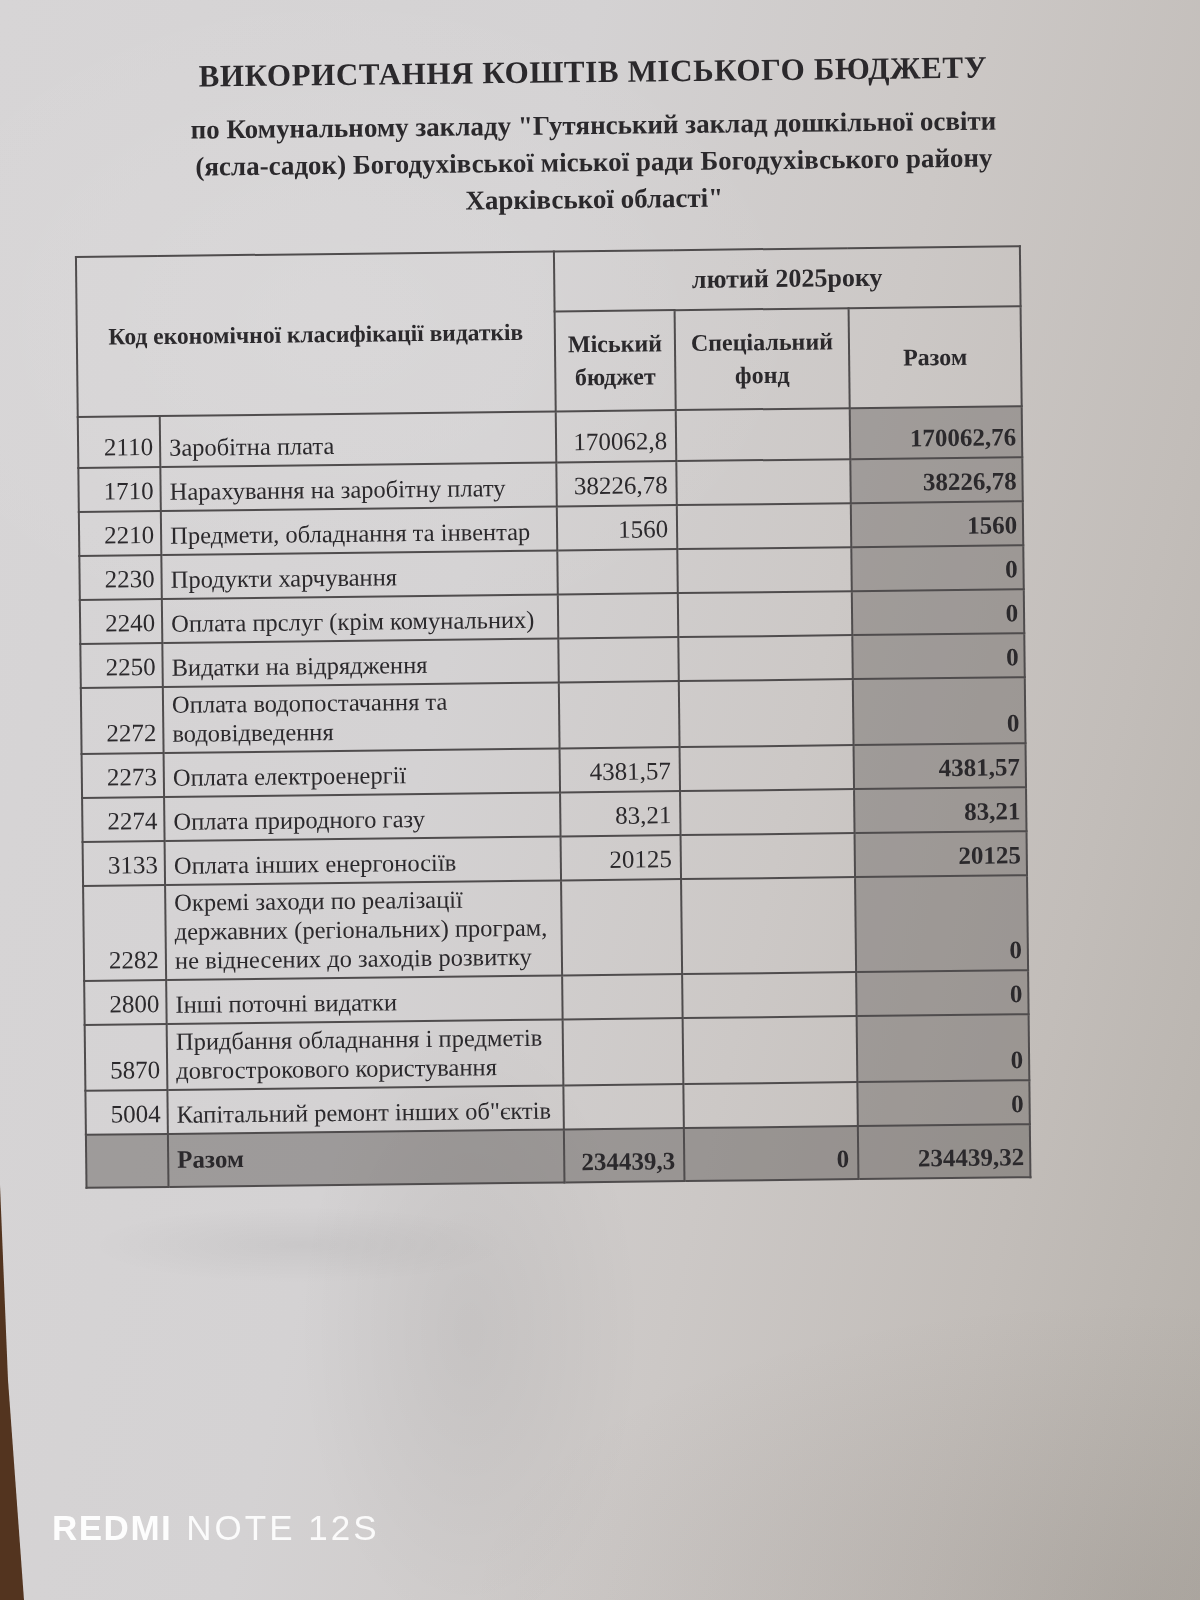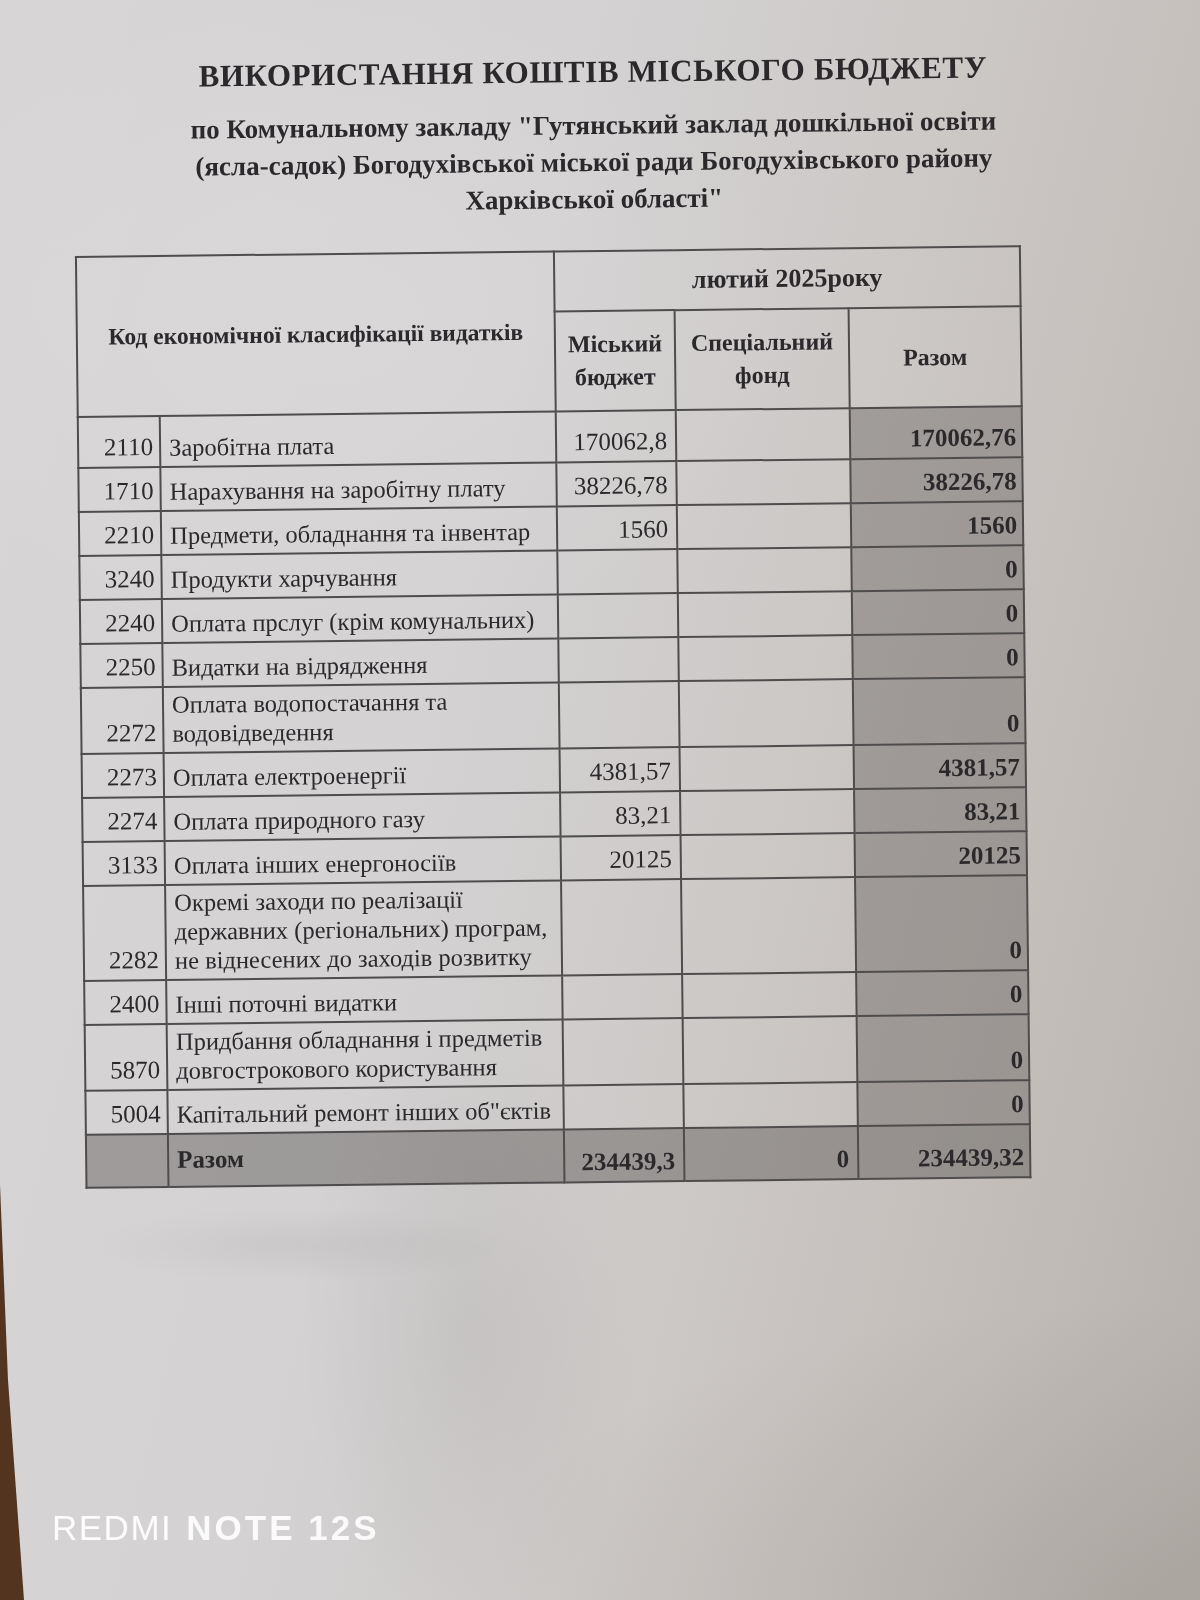--- a/index.html
+++ b/index.html
@@ -71,22 +71,22 @@
   }
   tr.grand td { background:rgba(92,86,84,0.45); font-weight:700; height:44px; }
   tr.grand td.name { vertical-align:middle; font-size:25px; }
   
   .watermark {
     position:absolute; left:52px; top:1508px;
     font-family:"Liberation Sans", sans-serif;
     font-size:35px; color:rgba(255,255,255,0.94);
     letter-spacing:1.5px;
   }
-  .watermark .brand { font-weight:400; margin-right:14px;margin-top:8px; }
-  .watermark .model { font-weight:700; letter-spacing:3px; opacity:0.96; }
+  .watermark .brand { font-weight:700; margin-right:14px;margin-top:8px; }
+  .watermark .model { font-weight:400; letter-spacing:3px; opacity:0.96; }
 </style>
 </head>
 <body>
 
 <div class="paper">
   <div class="sheet-content">
 
     <h1 class="title">ВИКОРИСТАННЯ КОШТІВ МІСЬКОГО БЮДЖЕТУ</h1>
 
     <p class="subtitle"><span>по Комунальному закладу "Гутянський заклад дошкільної освіти</span><br>
@@ -128,21 +128,21 @@
           <td class="num tot">38226,78</td>
         </tr>
         <tr>
           <td class="code">2210</td>
           <td class="name">Предмети, обладнання та інвентар</td>
           <td class="num">1560</td>
           <td class="num"></td>
           <td class="num tot">1560</td>
         </tr>
         <tr>
-          <td class="code">3240</td>
+          <td class="code">2230</td>
           <td class="name">Продукти харчування</td>
           <td class="num"></td>
           <td class="num"></td>
           <td class="num tot">0</td>
         </tr>
         <tr>
           <td class="code">2240</td>
           <td class="name">Оплата прслуг (крім комунальних)</td>
           <td class="num"></td>
           <td class="num"></td>
@@ -184,21 +184,21 @@
           <td class="num tot">20125</td>
         </tr>
         <tr>
           <td class="code">2282</td>
           <td class="name">Окремі заходи по реалізації державних (регіональних) програм, не віднесених до заходів розвитку</td>
           <td class="num"></td>
           <td class="num"></td>
           <td class="num tot">0</td>
         </tr>
         <tr>
-          <td class="code">2400</td>
+          <td class="code">2800</td>
           <td class="name">Інші поточні видатки</td>
           <td class="num"></td>
           <td class="num"></td>
           <td class="num tot">0</td>
         </tr>
         <tr>
           <td class="code">5870</td>
           <td class="name">Придбання обладнання і предметів довгострокового користування</td>
           <td class="num"></td>
           <td class="num"></td>

